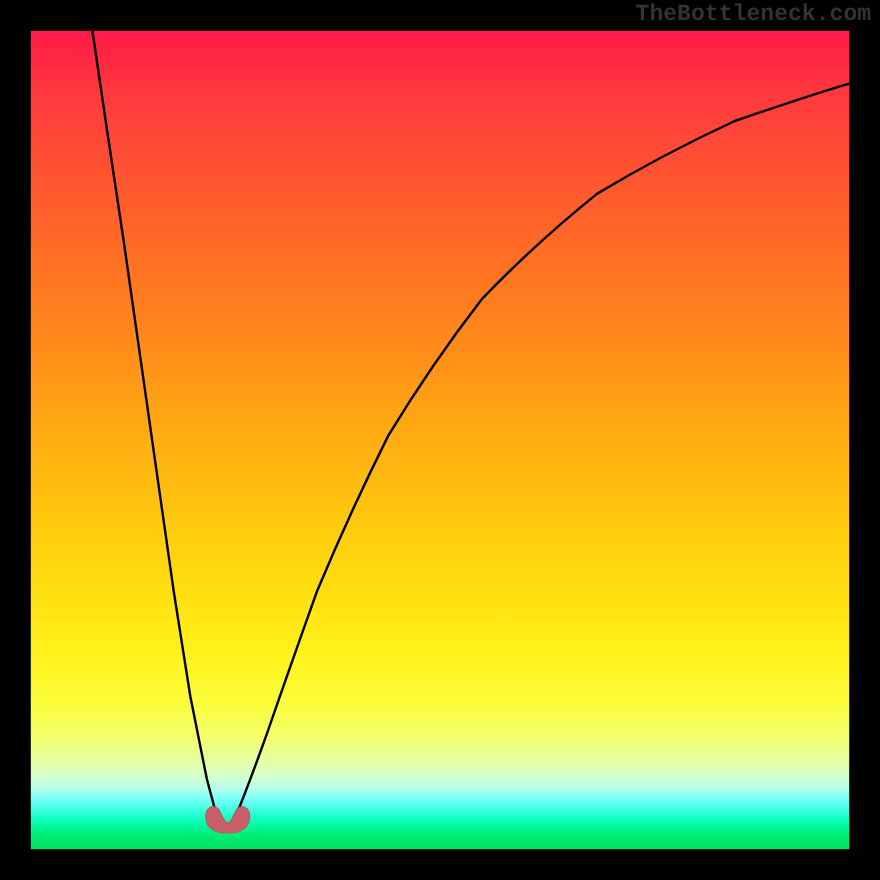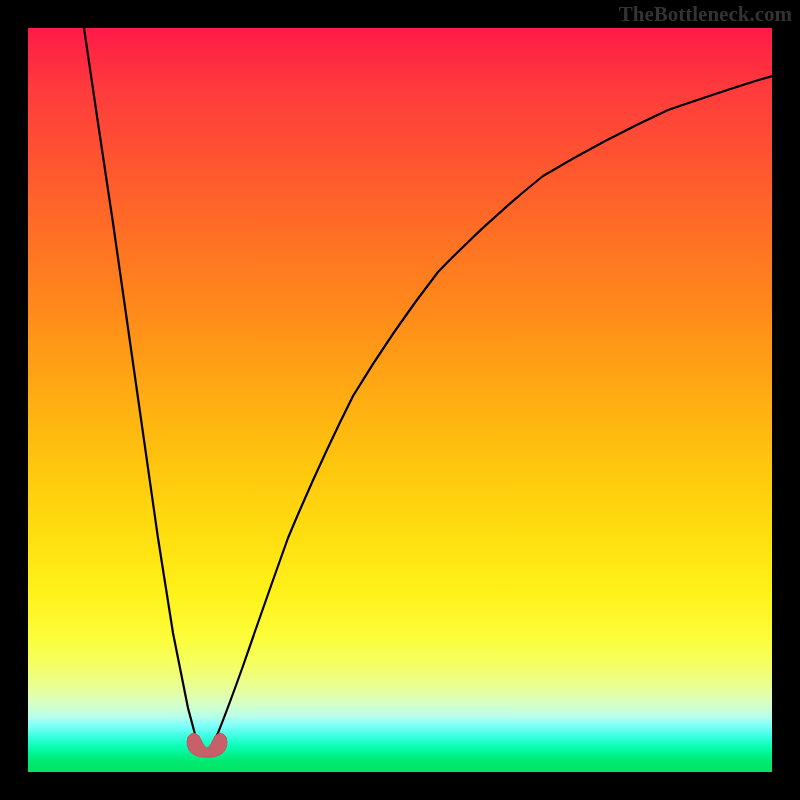--- a/index.html
+++ b/index.html
@@ -12,21 +12,21 @@
       height: 800px;
       background: #000;
       position: relative;
       overflow: hidden;
     }
     .watermark {
       position: absolute;
       top: 2px;
       right: 8px;
       color: #333;
-      font-family: Liberation Serif, serif;
+      font-family: Liberation Mono, monospace;
       font-size: 21px;
       font-weight: bold;
       z-index: 10;
     }
     .plot-area {
       position: absolute;
       top: 28px;
       left: 28px;
       width: 744px;
       height: 744px;

